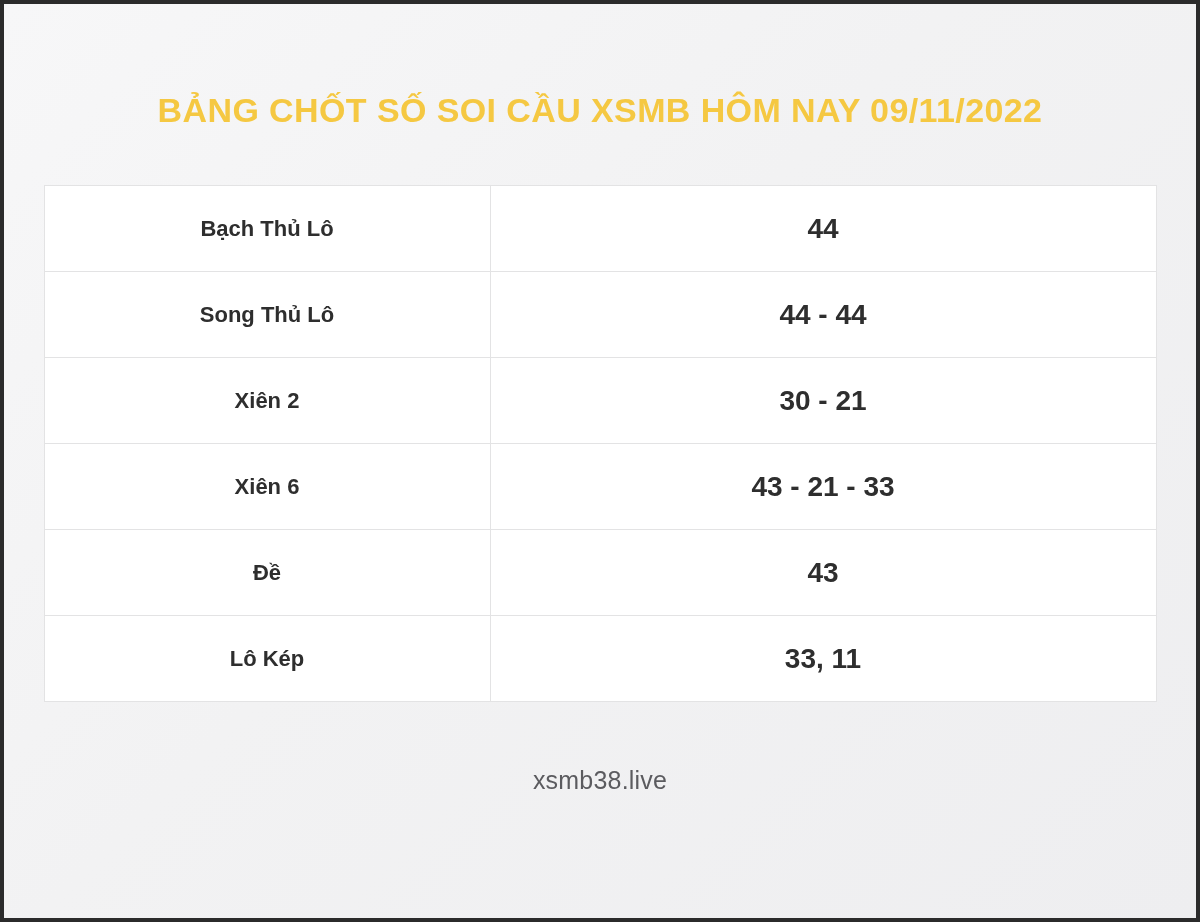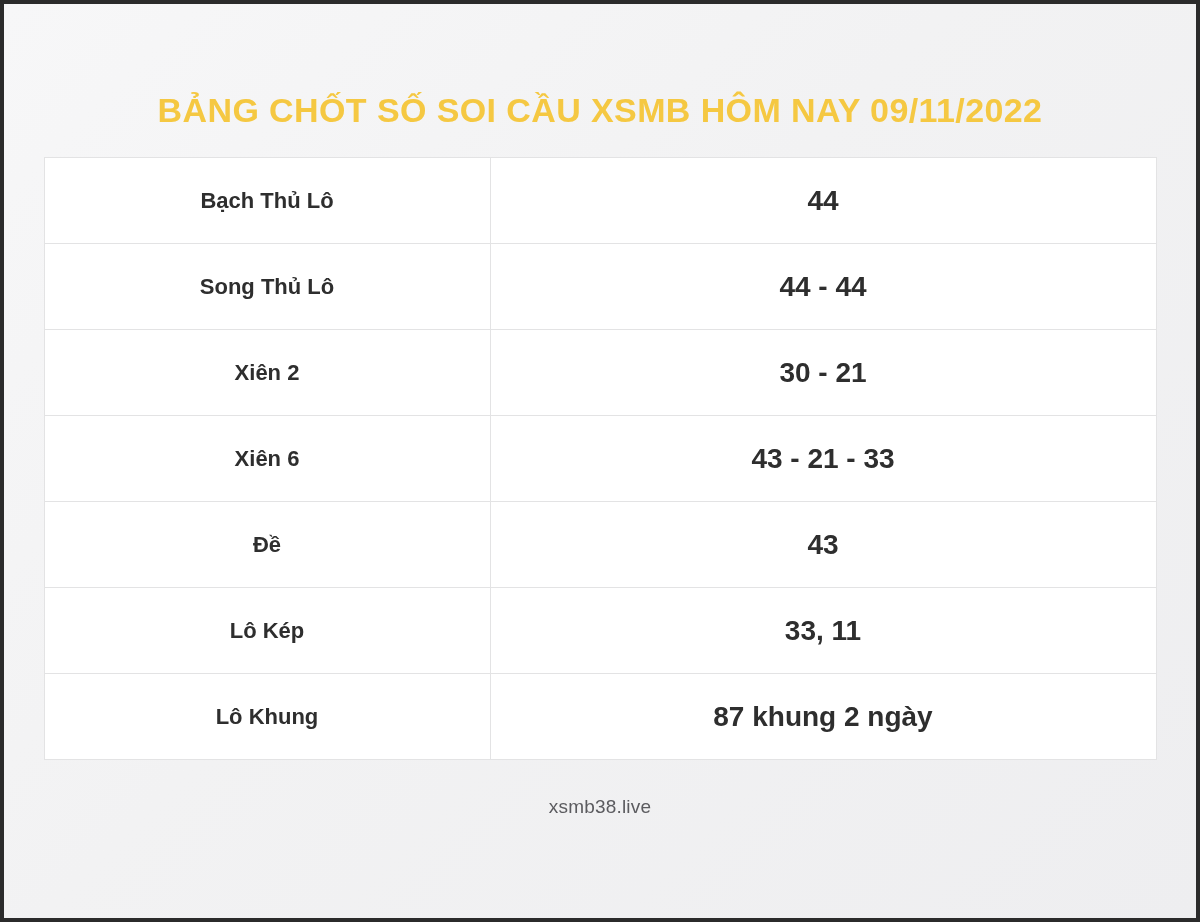--- a/index.html
+++ b/index.html
@@ -1,15 +1,15 @@
 <!DOCTYPE html>
 <html><head>
 <meta charset="utf-8">
 <style>
-  * { box-sizing: border-box; margin: 0; padding: 0; }
+  * { box-sizing: border-box; margin: 0; padding: 0; gap: 28px; }
 
   html, body {
     width: 1200px;
     height: 922px;
     overflow: hidden;
   }
 
   body {
     font-family: "Liberation Sans", sans-serif;
     background: #2b2b2b;
@@ -70,21 +70,21 @@
   td.cell-value {
     font-size: 28px;
   }
 
   td.cell-value.red {
     color: #cc2021;
   }
 
   #footer {
     margin-top: 36px;
-    font-size: 19px;
+    font-size: 25px;
     font-weight: normal;
     color: #5b5b5f;
     text-align: center;
     letter-spacing: 0.2px;
   }
 </style>
 </head>
 <body>
 
 <div id="page">
@@ -111,23 +111,19 @@
             <td class="cell-value">43 - 21 - 33</td>
           </tr>
           <tr>
             <td class="cell-label">Đề</td>
             <td class="cell-value red">43</td>
           </tr>
           <tr>
             <td class="cell-label">Lô Kép</td>
             <td class="cell-value">33, 11</td>
           </tr>
-          <tr>
-            <td class="cell-label">Lô Khung</td>
-            <td class="cell-value">87 khung 2 ngày</td>
-          </tr>
         </tbody>
     </table>
   </div>
 
   <div id="footer">xsmb38.live</div>
 
 </div>
 
 </body></html>

